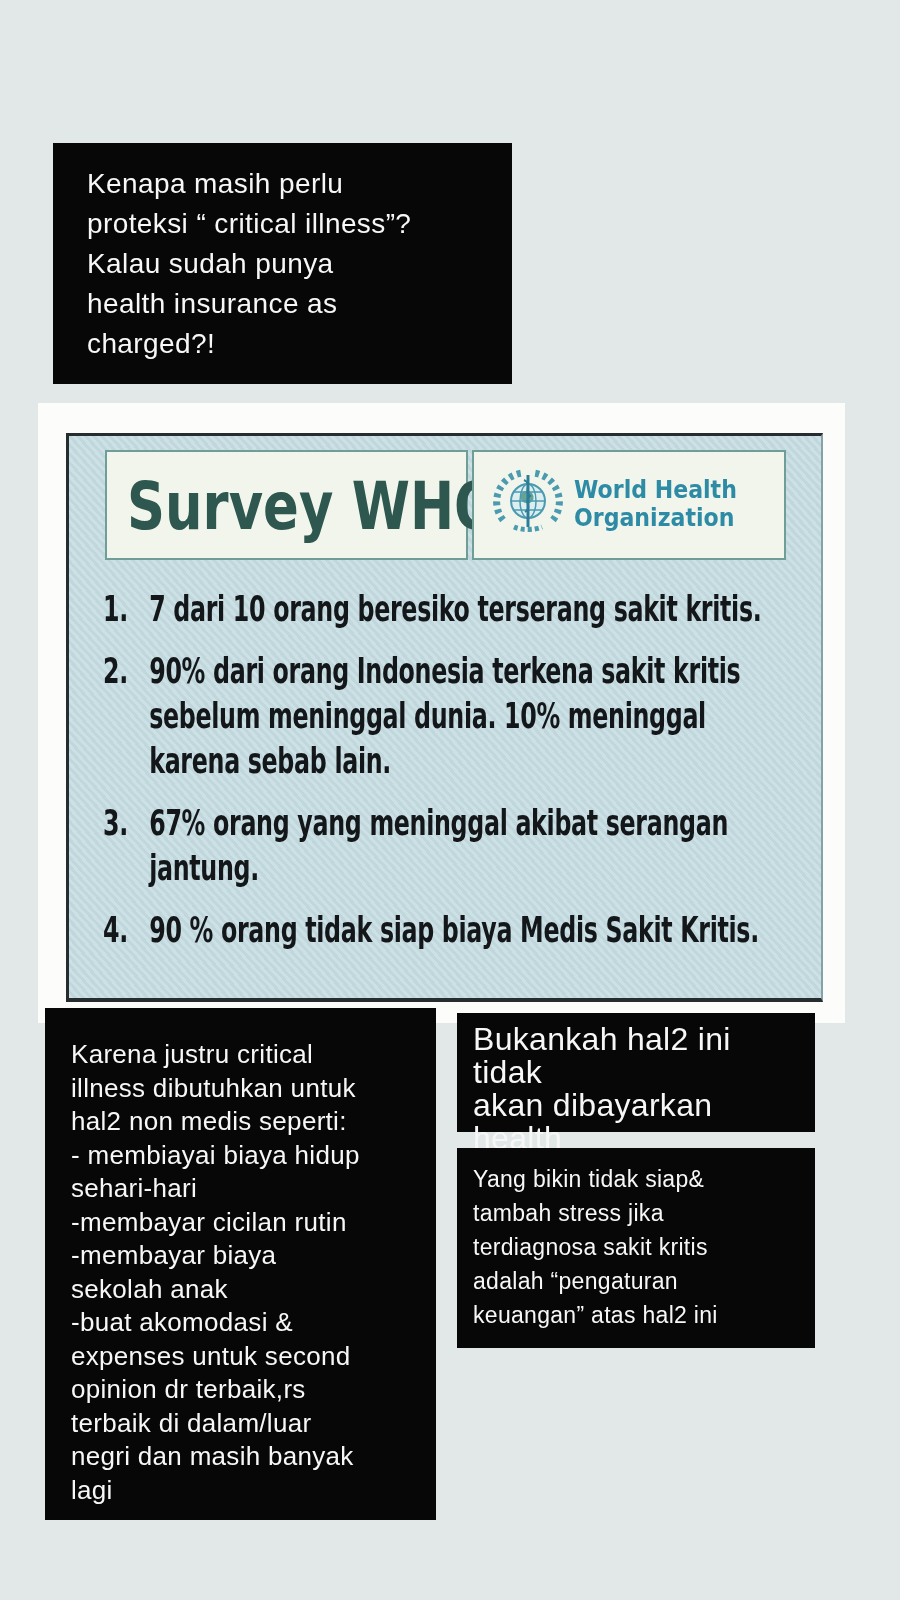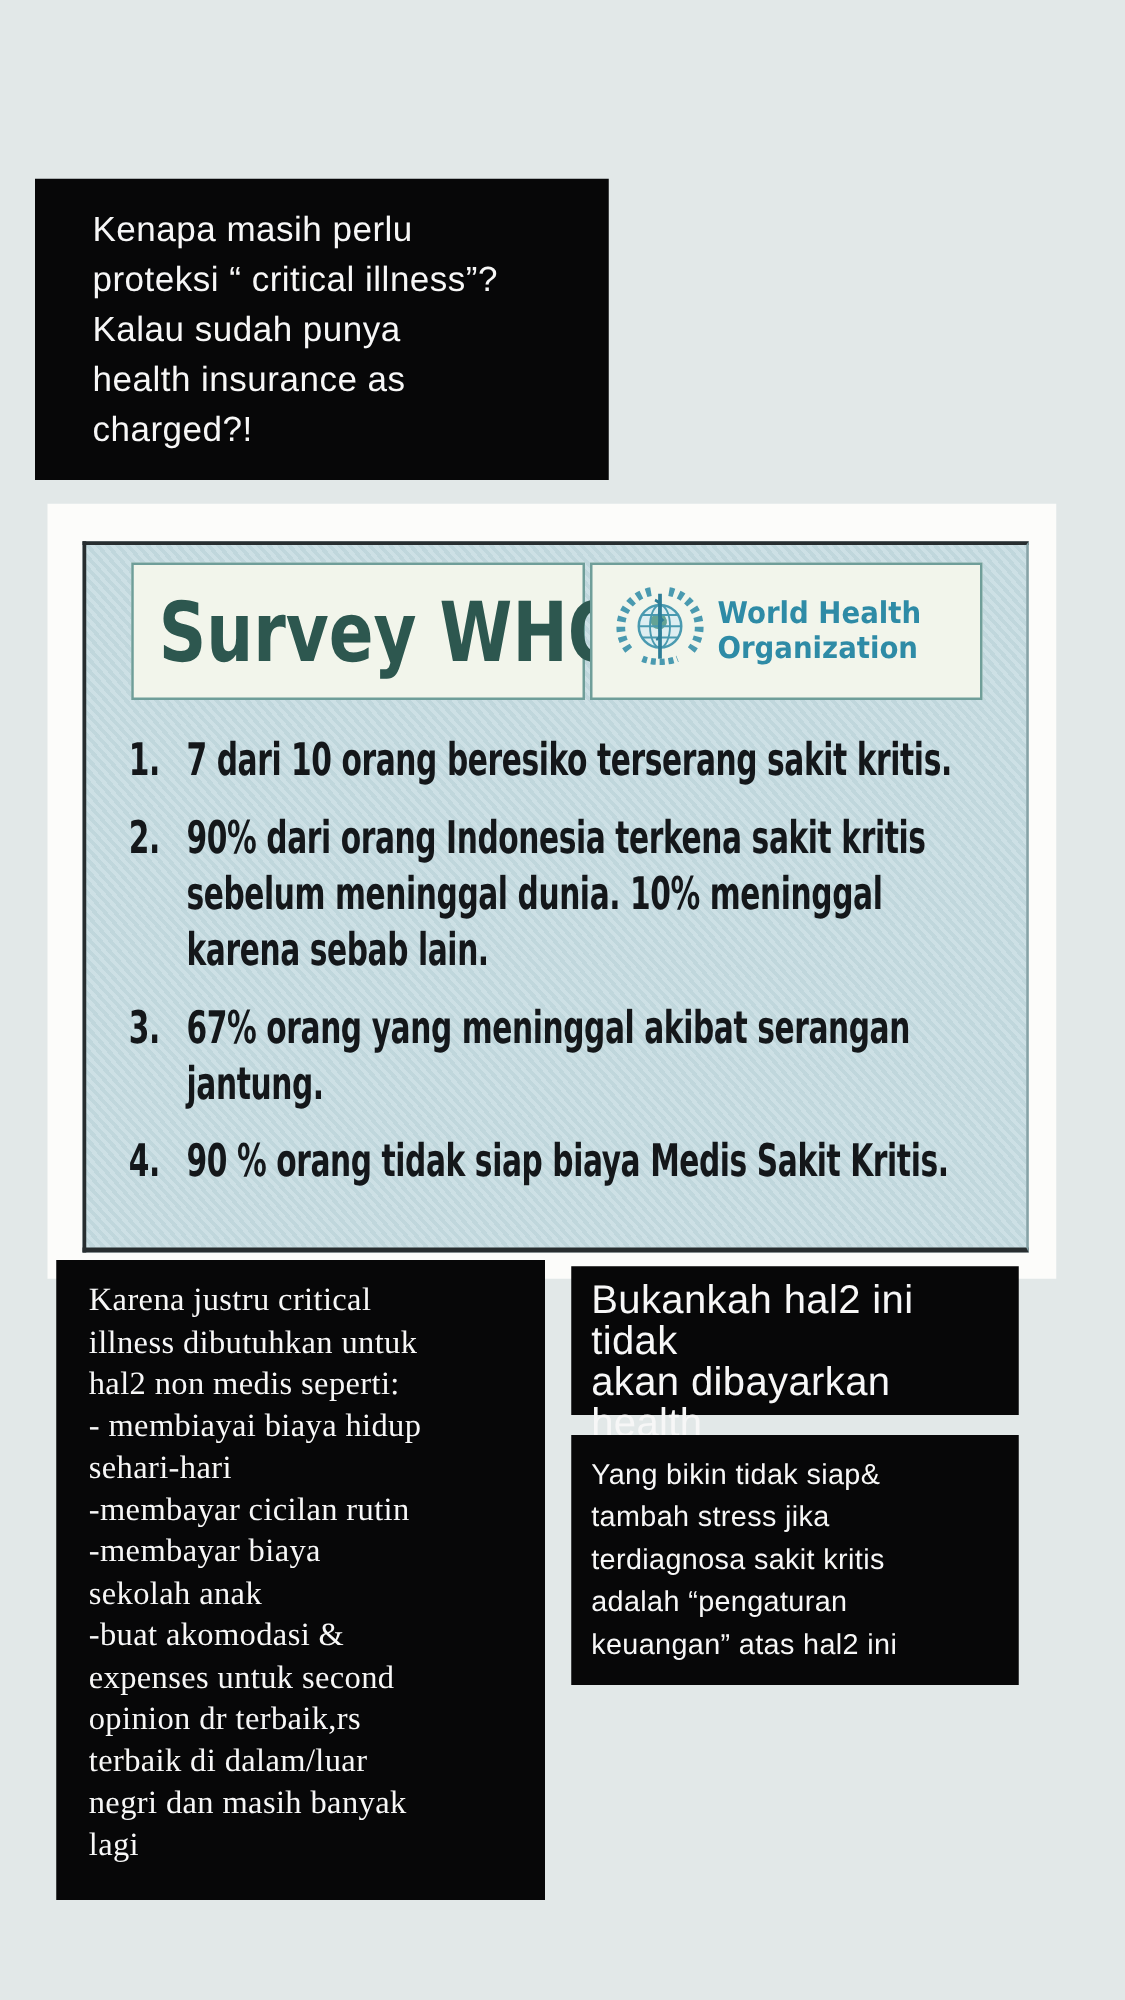--- a/index.html
+++ b/index.html
@@ -1,22 +1,22 @@
 <!DOCTYPE html>
 <html><head>
 <meta charset="utf-8">
 <style>
   html,body{margin:0;padding:0;}
   body{width:900px;height:1600px;background:#e2e8e8;font-family:"Liberation Sans",sans-serif;position:relative;overflow:hidden;}
   .abs{position:absolute;}
 
   
   .black-card{background:#070708;color:#f7f7f7;white-space:pre-line;box-sizing:border-box;}
-  #intro-card{left:28px;top:143px;width:459px;height:241px;padding:21px 14px 0 46px;font-size:28px;line-height:40px;letter-spacing:.4px;}
-  #reason-card{left:45px;top:1008px;width:391px;height:512px;padding:15px 10px 0 26px;font-size:26px;line-height:33.5px;letter-spacing:.3px;font-family:Liberation Serif, serif;}
+  #intro-card{left:53px;top:143px;width:459px;height:241px;padding:21px 14px 0 34px;font-size:28px;line-height:40px;letter-spacing:.4px;}
+  #reason-card{left:45px;top:1008px;width:391px;height:512px;padding:30px 10px 0 26px;font-size:26px;line-height:33.5px;letter-spacing:.3px;}
   #question-card{left:457px;top:1013px;width:358px;height:119px;padding:10px 8px 0 16px;font-size:32px;line-height:33px;letter-spacing:.3px;}
   #stress-card{left:457px;top:1148px;width:358px;height:200px;padding:14px 8px 0 16px;font-size:23px;line-height:34px;letter-spacing:.3px;}
 
   
   #photo-panel{left:38px;top:403px;width:807px;height:620px;background:#fcfcfa;}
   #scan{left:28px;top:30px;width:757px;height:569px;box-sizing:border-box;
         background:#c7dde2;
         background-image:repeating-linear-gradient(48deg,rgba(255,255,255,.10) 0 3px,rgba(128,160,168,.10) 3px 6px);
         border:3px solid #272d2f;border-bottom-width:4px;border-right:2px solid #86a2a6;}
 

